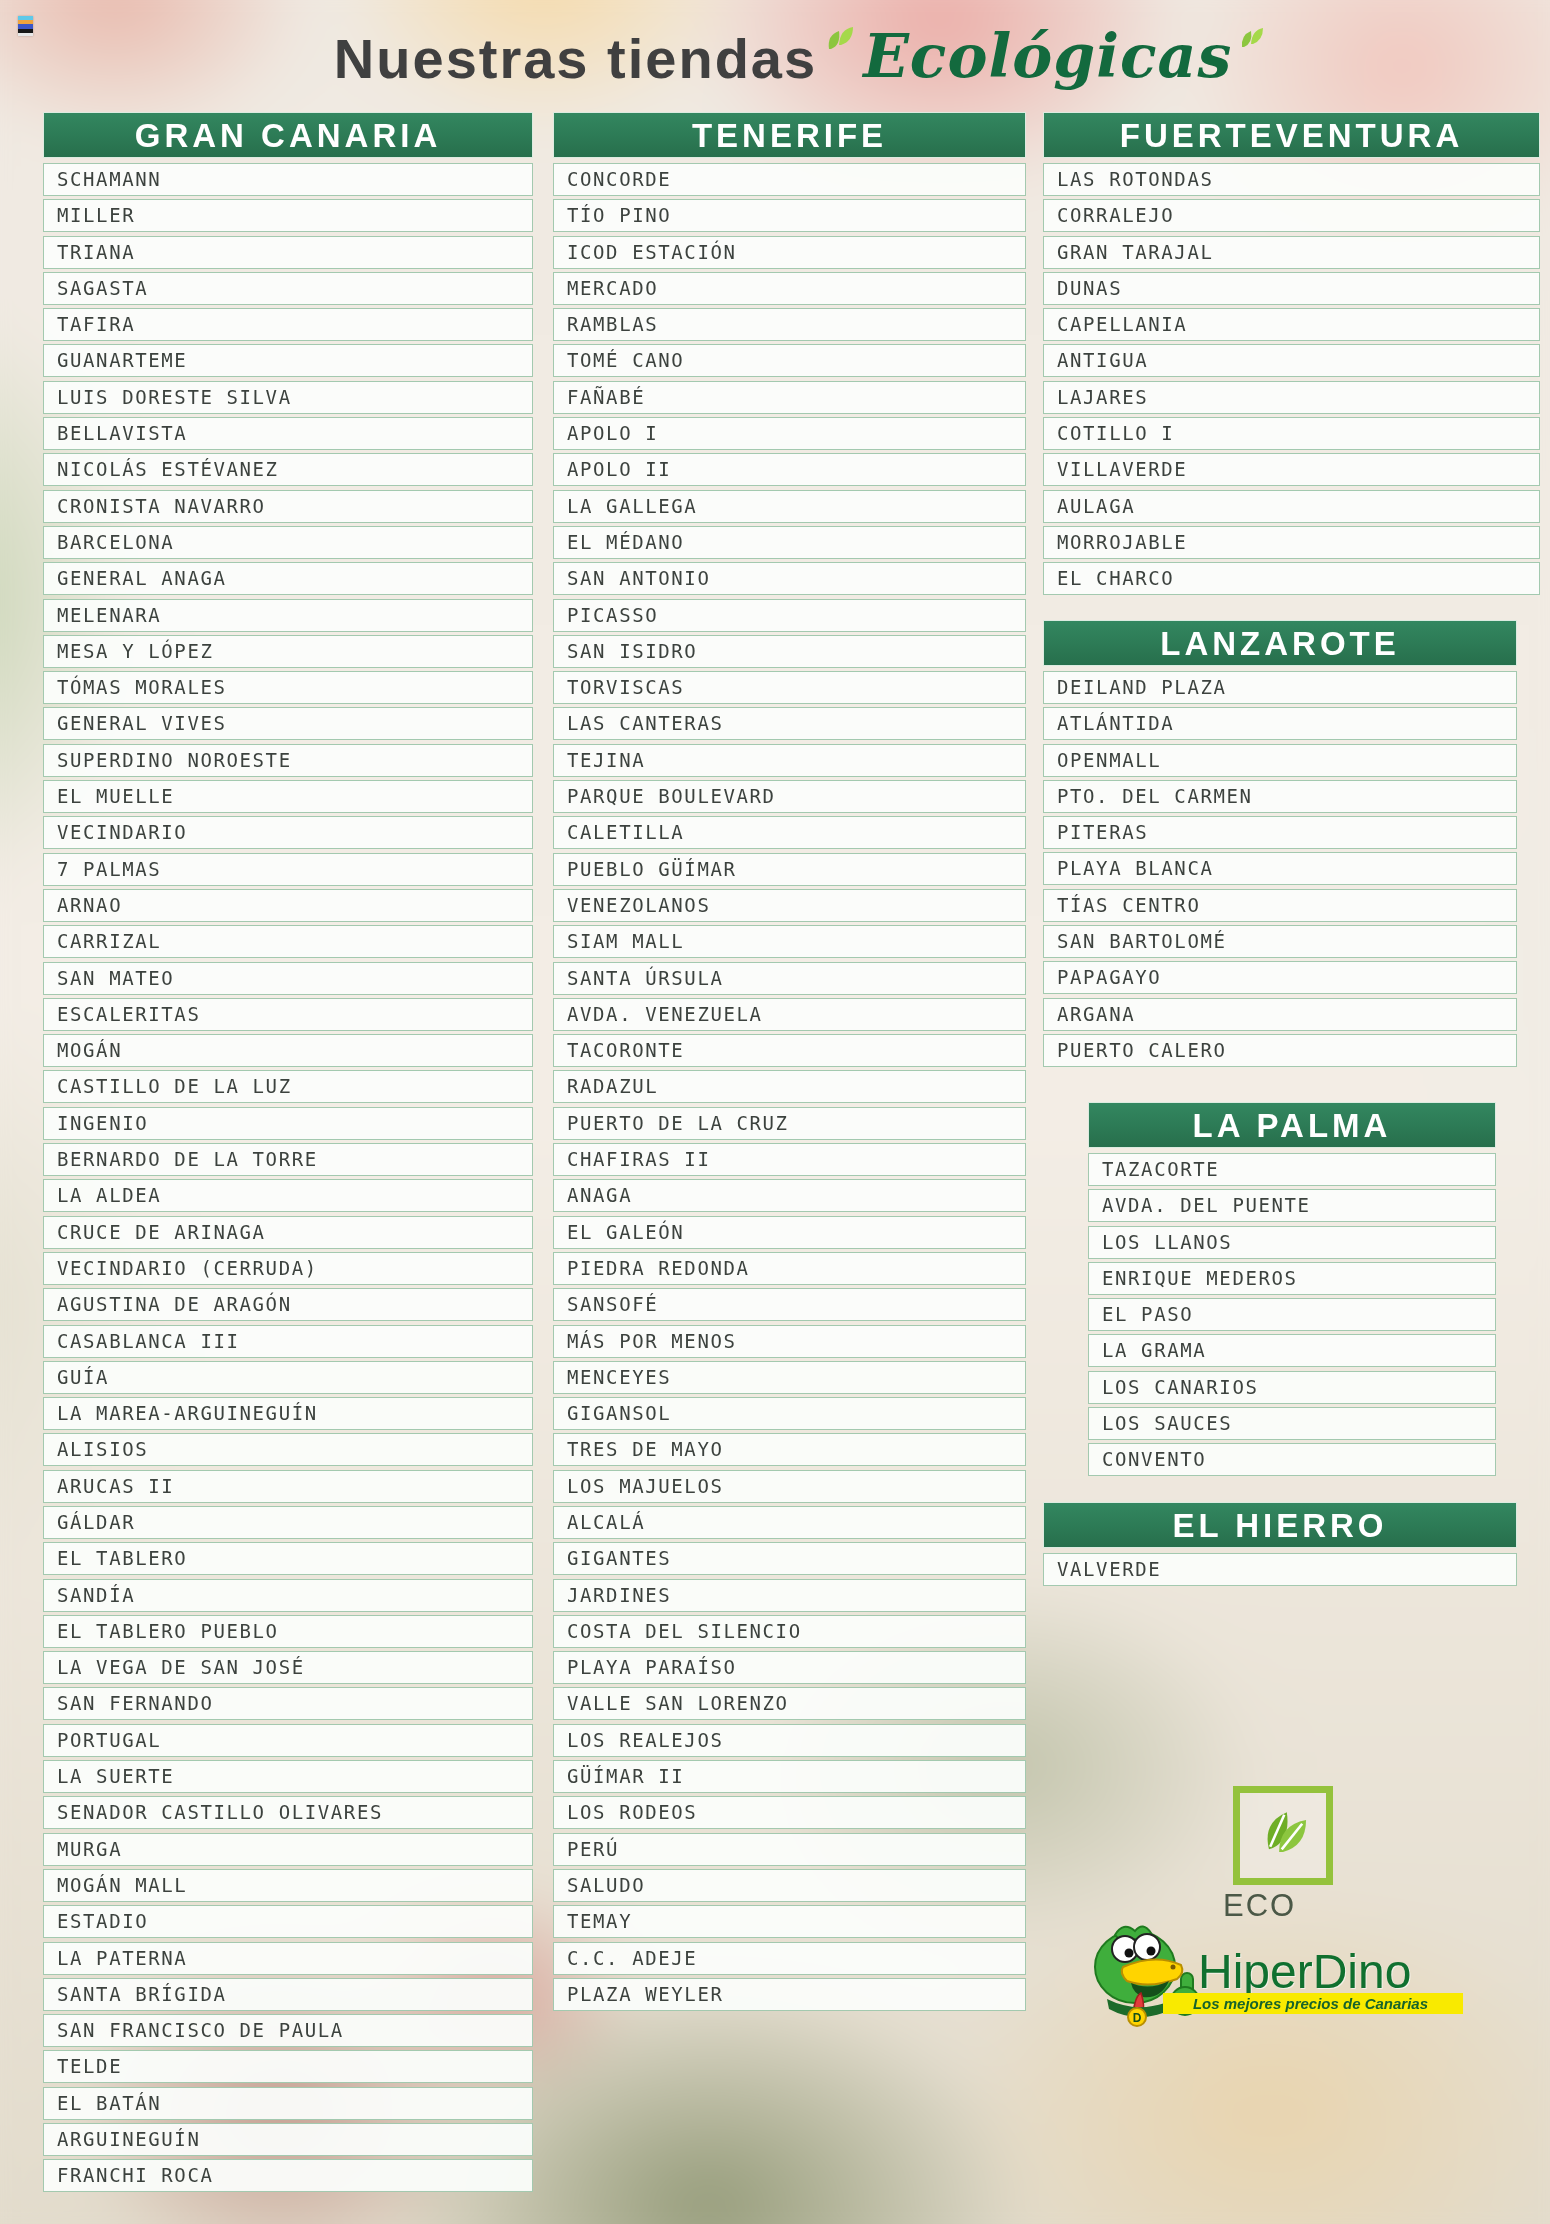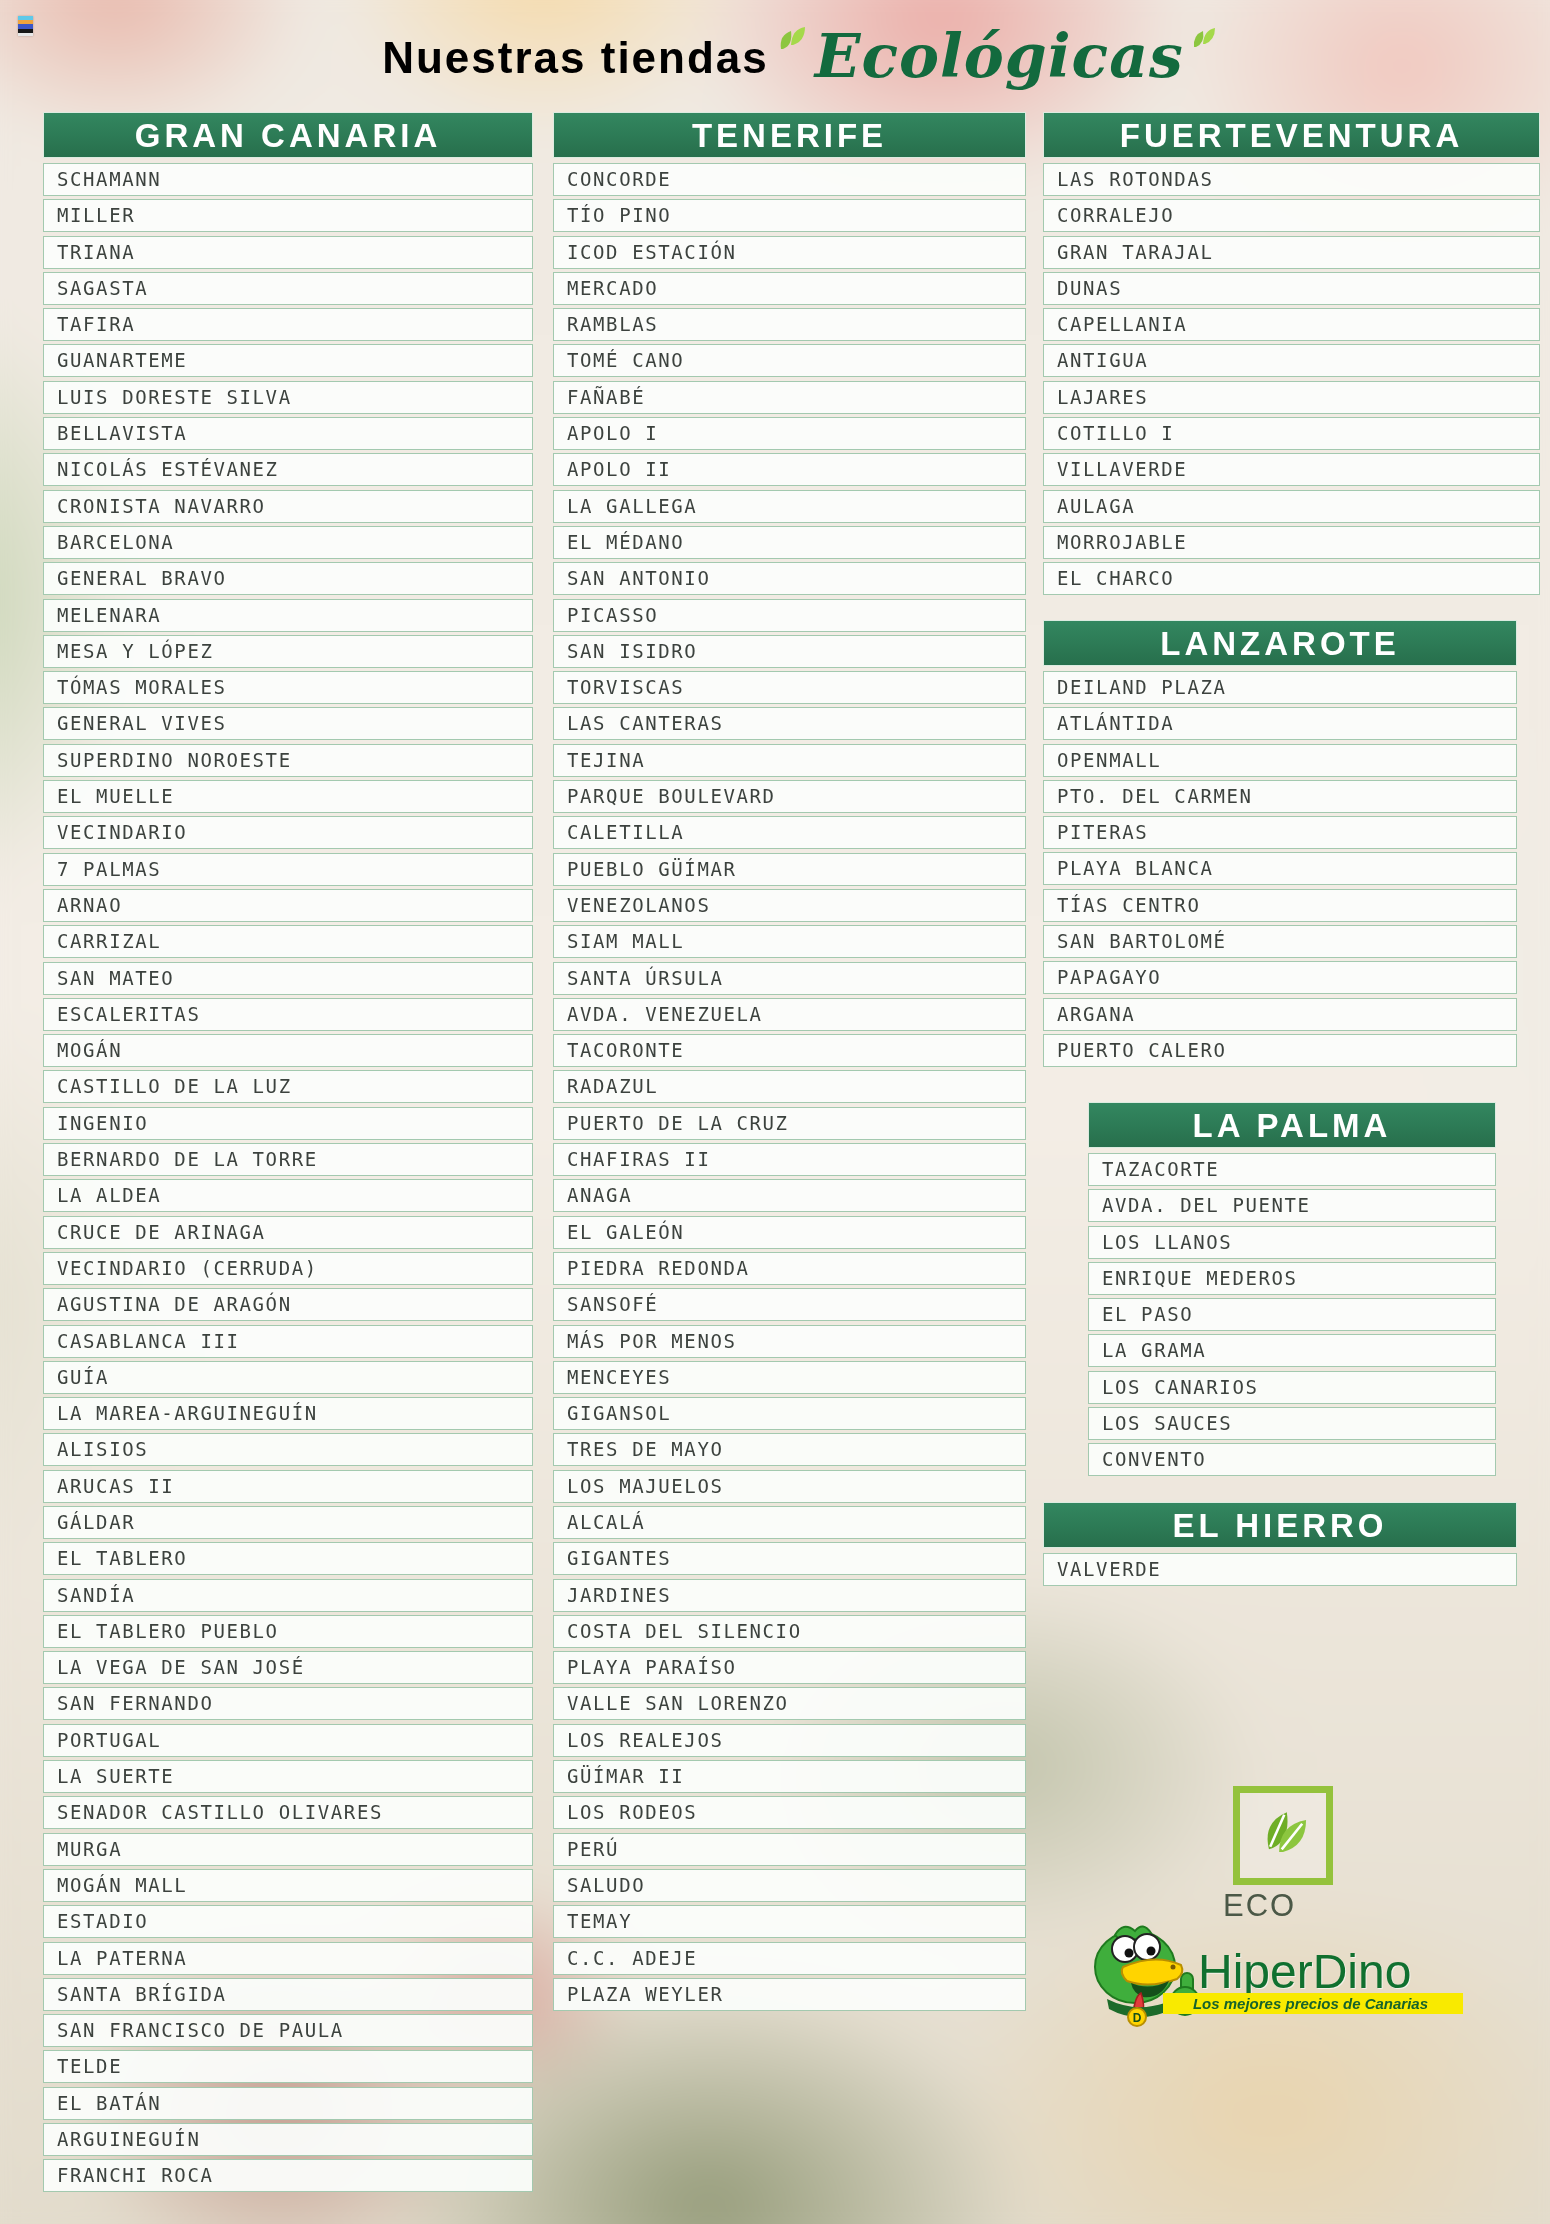--- a/index.html
+++ b/index.html
@@ -35,21 +35,21 @@
     background:linear-gradient(#5ec9e9 0 22%, #f0a43e 22% 42%, #3c57c9 42% 66%, #181818 66% 86%, #e8e8e8 86% 100%);
     box-shadow:0 0 2px rgba(0,0,0,.25);
   }
   
   .title{
     position:absolute; left:400px; top:16px; width:800px; height:84px;
     display:flex; align-items:center; justify-content:center; gap:6px;
     white-space:nowrap;
   }
   .t-prefix{
-    font-size:44px; font-weight:600; color:#000000; letter-spacing:2px;
+    font-size:56px; font-weight:600; color:#404040; letter-spacing:2px;
   }
   .t-main{
     font-family:"DejaVu Serif", serif;
     font-style:italic; font-weight:bold;
     font-size:60px; color:#136a3e; letter-spacing:1px;
     transform:translateY(-2px);
   }
   .t-leaf{display:inline-block; transform:translateY(-20px);}
   .t-leaf svg{display:block;}
   
@@ -140,21 +140,21 @@
         <div class="store-row">MILLER</div>
         <div class="store-row">TRIANA</div>
         <div class="store-row">SAGASTA</div>
         <div class="store-row">TAFIRA</div>
         <div class="store-row">GUANARTEME</div>
         <div class="store-row">LUIS DORESTE SILVA</div>
         <div class="store-row">BELLAVISTA</div>
         <div class="store-row">NICOLÁS ESTÉVANEZ</div>
         <div class="store-row">CRONISTA NAVARRO</div>
         <div class="store-row">BARCELONA</div>
-        <div class="store-row">GENERAL BRAVO</div>
+        <div class="store-row">GENERAL ANAGA</div>
         <div class="store-row">MELENARA</div>
         <div class="store-row">MESA Y LÓPEZ</div>
         <div class="store-row">TÓMAS MORALES</div>
         <div class="store-row">GENERAL VIVES</div>
         <div class="store-row">SUPERDINO NOROESTE</div>
         <div class="store-row">EL MUELLE</div>
         <div class="store-row">VECINDARIO</div>
         <div class="store-row">7 PALMAS</div>
         <div class="store-row">ARNAO</div>
         <div class="store-row">CARRIZAL</div>

